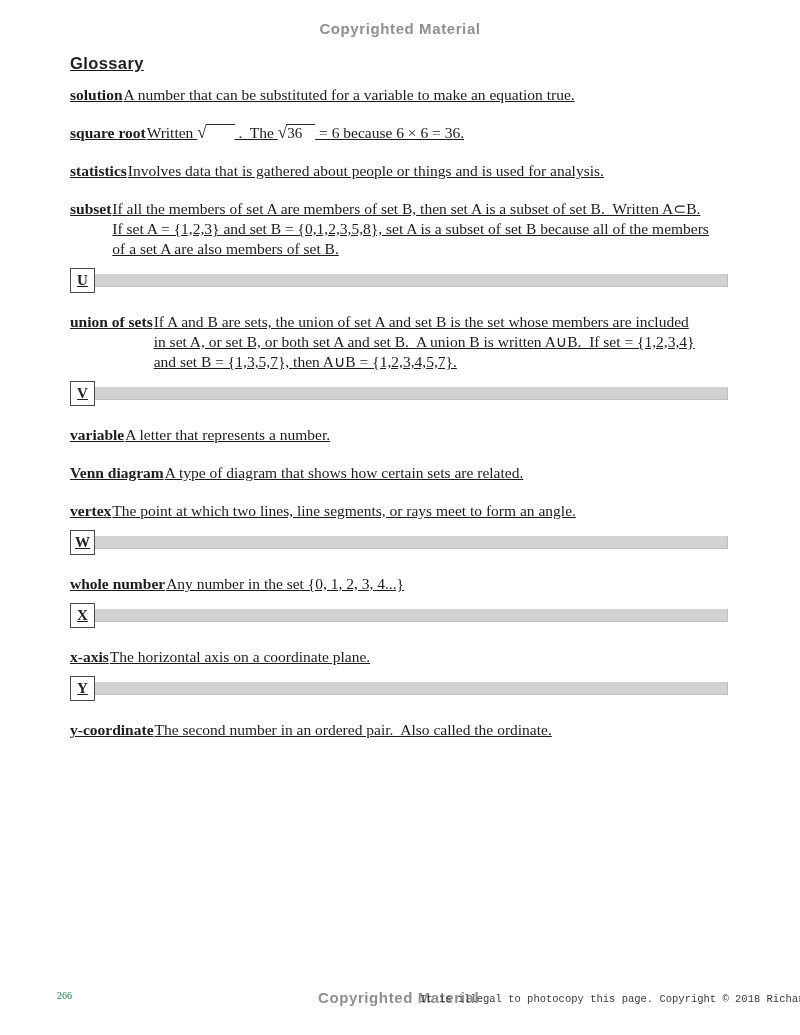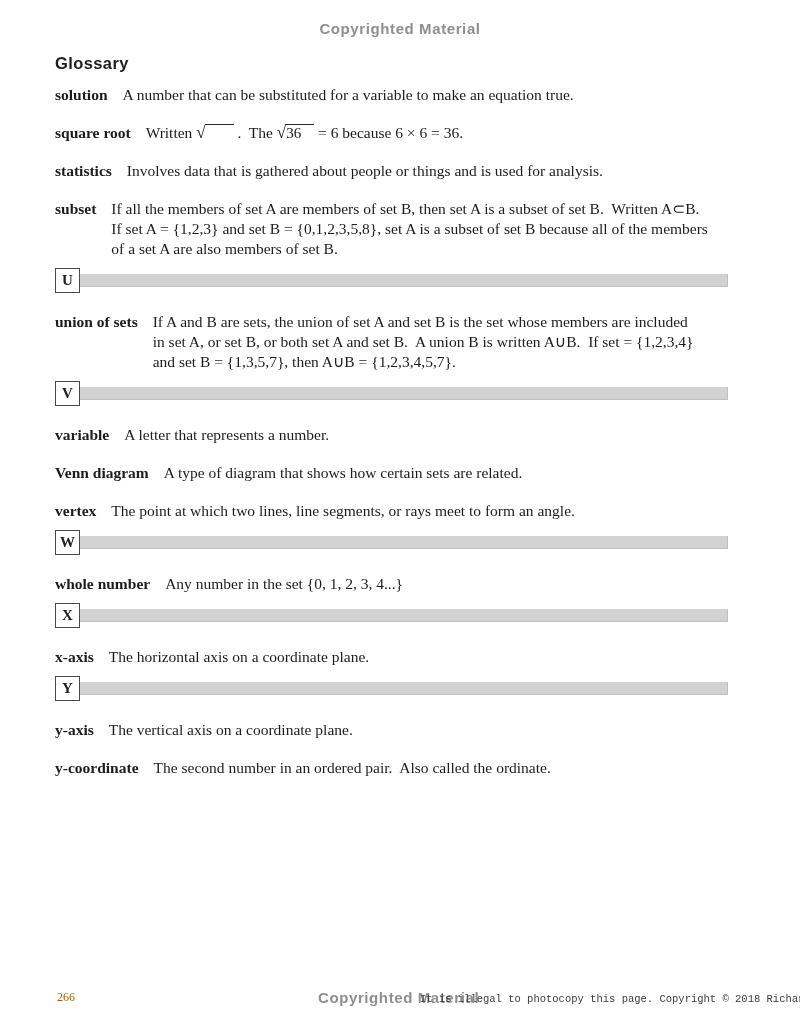--- a/index.html
+++ b/index.html
@@ -14,35 +14,36 @@
   .top-watermark{
     margin-top:20px;
     text-align:center;
     font-family:"Liberation Sans", sans-serif;
     font-weight:bold;
     font-size:15px;
     letter-spacing:0.6px;
     color:#8f8f8f;
   }
   .content{
-    padding:0 72px 0 55px; 
+    padding:0 72px 0 70px; 
+    text-decoration:underline;
   }
   .glossary-title{
     margin-top:17px;
     font-family:"Liberation Sans", sans-serif;
     font-weight:bold;
     font-size:16.5px;
     letter-spacing:0.4px;
     color:#1f1f1f;
   }
   .glossary-body{margin-top:12px;}
   .entry{
     display:grid;
     grid-template-columns:max-content 1fr;
-    column-gap:15px;
+    column-gap:1px;
     margin-bottom:18px;
     font-size:15.5px;
     line-height:20px;
   }
   .entry .term{font-weight:bold;}
   .entry .def{white-space:pre-wrap;}
   .letter-header{
     display:flex;
     align-items:center;
     margin:-10px 0 18px 0;
@@ -77,22 +78,22 @@
     margin-left:-1px;
     margin-top:0px;
     font-size:15px;
     line-height:17px;
     padding:0 1px;
   }
   .footer{position:absolute;left:0;top:0;width:800px;height:1035px;pointer-events:none;}
   .page-number{
     position:absolute;
     left:57px;top:990px;
-    font-size:12px;
-    color:#a16207;
+    font-size:10px;
+    color:#15803d;
   }
   .footer-watermark{
     position:absolute;
     left:318px;top:989px;
     font-family:"Liberation Sans", sans-serif;
     font-weight:bold;
     font-size:15px;
     letter-spacing:0.6px;
     color:#8f8f8f;
     z-index:1;
@@ -181,24 +182,20 @@
         </div>
         <div class="entry">
           <span class="term">x-axis</span>
           <span class="def">The horizontal axis on a coordinate plane.</span>
         </div>
         <div class="letter-header">
           <span class="letter-box">Y</span>
           <span class="letter-bar"></span>
         </div>
         <div class="entry">
-          <span class="term">y-axis</span>
-          <span class="def">The vertical axis on a coordinate plane.</span>
-        </div>
-        <div class="entry">
           <span class="term">y-coordinate</span>
           <span class="def">The second number in an ordered pair.  Also called the ordinate.</span>
         </div>
       </div>
   </div>
 
   <div class="footer">
     <div class="page-number">266</div>
     <div class="footer-watermark">Copyrighted Material</div>
     <div class="footer-notice">It is illegal to photocopy this page. Copyright © 2018 Richard W. Fisher</div>

